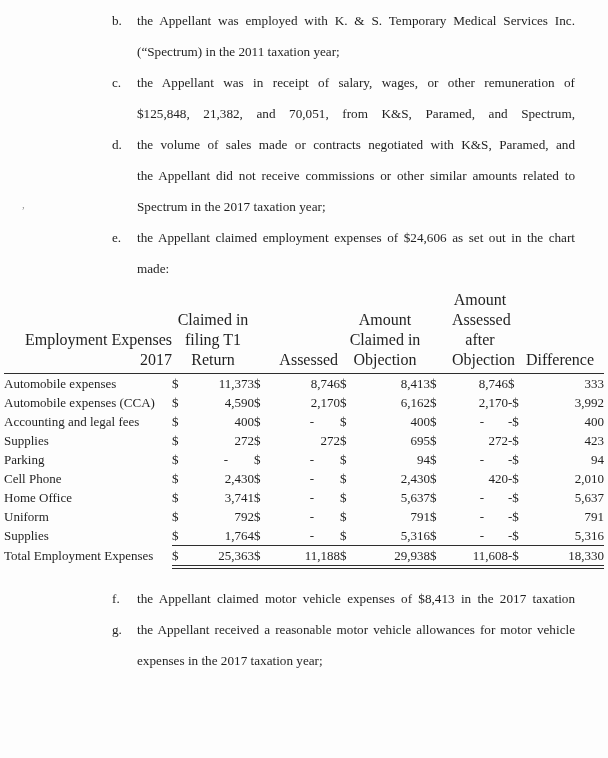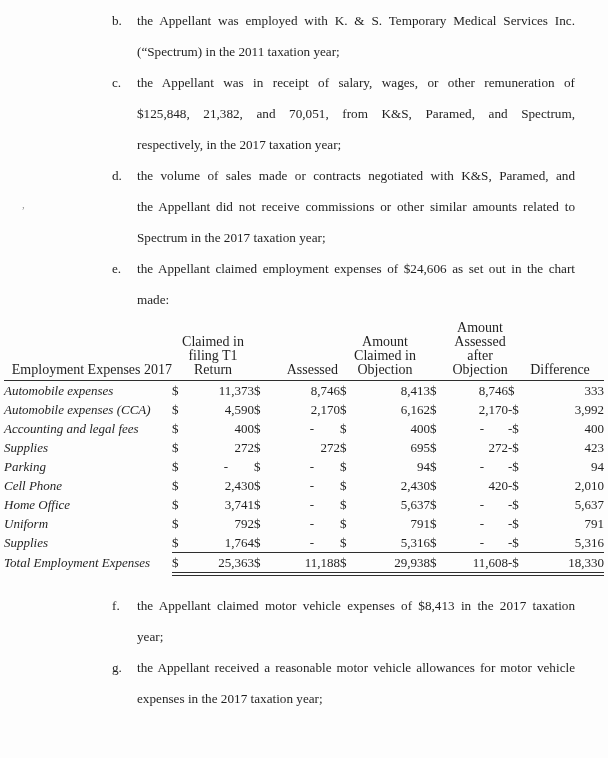--- a/index.html
+++ b/index.html
@@ -11,27 +11,27 @@
   #paras-top{padding:5px 33px 0 137px;}
   #paras-bottom{padding:14px 33px 0 137px;}
   .para{position:relative;}
   .letter{position:absolute;left:-25px;top:0;line-height:31px;font-size:13.2px;}
   .line{line-height:31px;font-size:13.2px;text-align:left;}
   .line.just{text-align:justify;text-align-last:justify;white-space:nowrap;}
 
   
   table.exp{border-collapse:collapse;table-layout:fixed;width:600px;margin:6px 0 0 4px;font-size:13px;}
   table.exp th{font-weight:normal;vertical-align:bottom;text-align:center;white-space:pre-line;
-    line-height:14px;padding:0 0 3px 0;border-bottom:1.5px solid #2e2e2e;font-size:14px;}
+    line-height:20px;padding:0 0 3px 0;border-bottom:1.5px solid #2e2e2e;font-size:16px;}
   table.exp th.lbl{text-align:right;padding-left:2px;}
   table.exp th.g3{text-align:right;padding-right:2px;}
   table.exp th.g5{padding-left:22px;}
   table.exp th.g6{padding-left:14px;padding-right:6px;}
   table.exp td{height:19px;padding:0;vertical-align:middle;}
-  td.lbl{text-align:left;padding-left:2px;font-style:italic;}
+  td.lbl{text-align:left;padding-left:2px;}
   td.sign{text-align:left;}
   td.val{text-align:right;}
   .s1{padding-left:4px;}  .v1{padding-right:12px;}
   .s2{padding-left:12px;} .v2{padding-right:6px;}
   .s3{padding-left:18px;} .v3{padding-right:6px;}
   .s4{padding-left:6px;}  .v4{padding-right:8px;}
   .s5{padding-left:8px;}  .v5{padding-right:26px;}
   td.val.dash{text-align:center;}
   tr.row-rule td:not(.lbl){border-bottom:1.5px solid #2e2e2e;}
   tr.row-total td:not(.lbl){border-bottom:4px double #2e2e2e;}
@@ -46,21 +46,20 @@
   <div id="paras-top" class="paras">
       <div class="para">
         <span class="letter">b.</span>
         <div class="line just">the Appellant was employed with K. &amp; S. Temporary Medical Services Inc.</div>
         <div class="line">(“Spectrum) in the 2011 taxation year;</div>
       </div>
       <div class="para">
         <span class="letter">c.</span>
         <div class="line just">the Appellant was in receipt of salary, wages, or other remuneration of</div>
         <div class="line just">$125,848, 21,382, and 70,051, from K&amp;S, Paramed, and Spectrum,</div>
-        <div class="line">respectively, in the 2017 taxation year;</div>
       </div>
       <div class="para">
         <span class="letter">d.</span>
         <div class="line just">the volume of sales made or contracts negotiated with K&amp;S, Paramed, and</div>
         <div class="line just">the Appellant did not receive commissions or other similar amounts related to</div>
         <div class="line">Spectrum in the 2017 taxation year;</div>
       </div>
       <div class="para">
         <span class="letter">e.</span>
         <div class="line just">the Appellant claimed employment expenses of $24,606 as set out in the chart</div>
@@ -230,21 +229,20 @@
           <td class="sign s5">-$</td>
           <td class="val v5">18,330</td>
         </tr>
       </tbody>
   </table>
 
   <div id="paras-bottom" class="paras">
       <div class="para">
         <span class="letter">f.</span>
         <div class="line just">the Appellant claimed motor vehicle expenses of $8,413 in the 2017 taxation</div>
-        <div class="line">year;</div>
       </div>
       <div class="para">
         <span class="letter">g.</span>
         <div class="line just">the Appellant received a reasonable motor vehicle allowances for motor vehicle</div>
         <div class="line">expenses in the 2017 taxation year;</div>
       </div>
     </div>
 
   <span class="speck">,</span>
 

